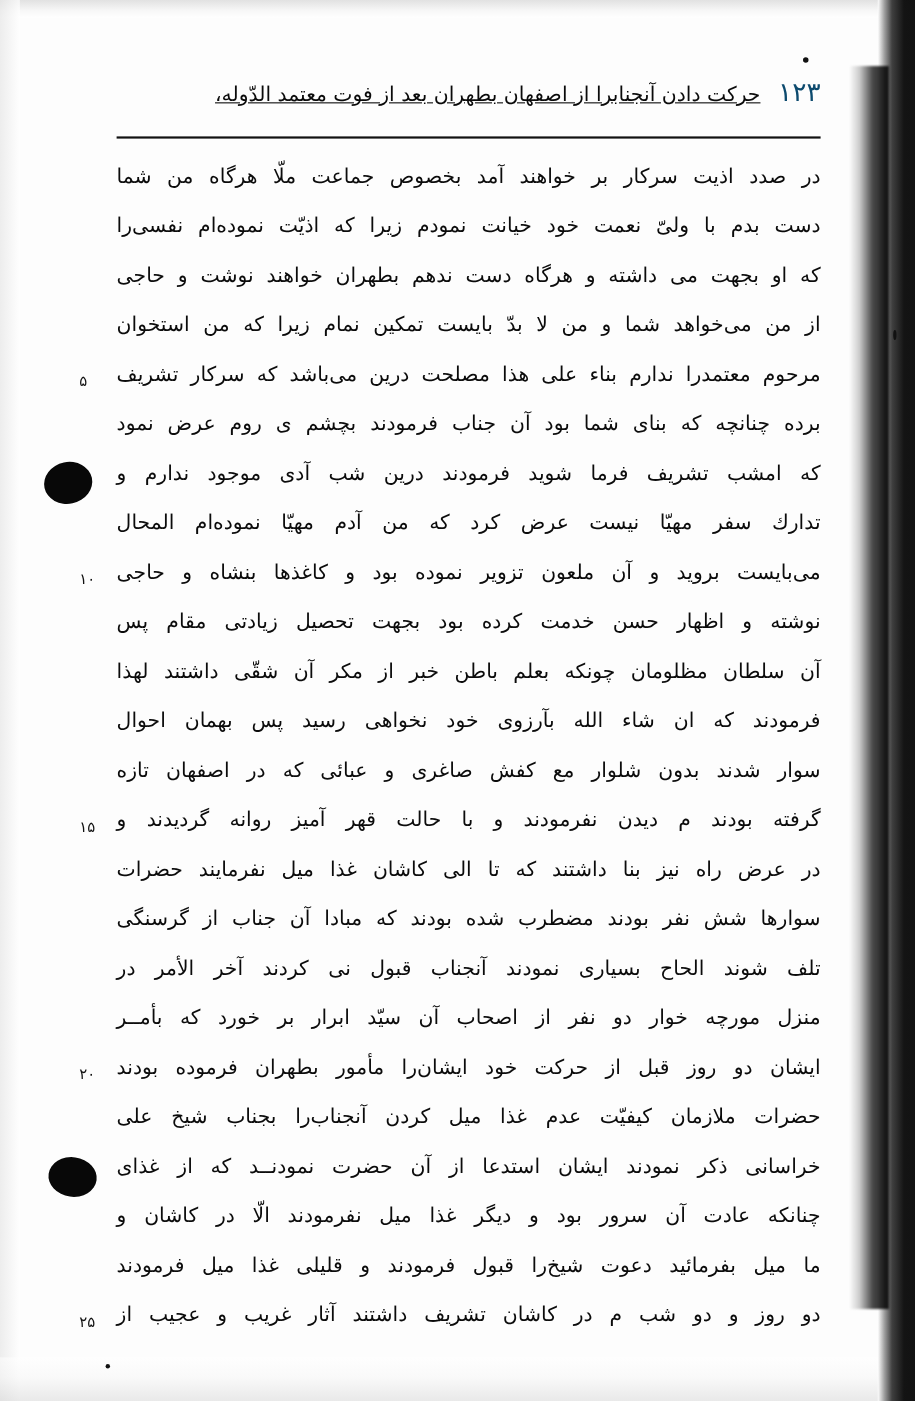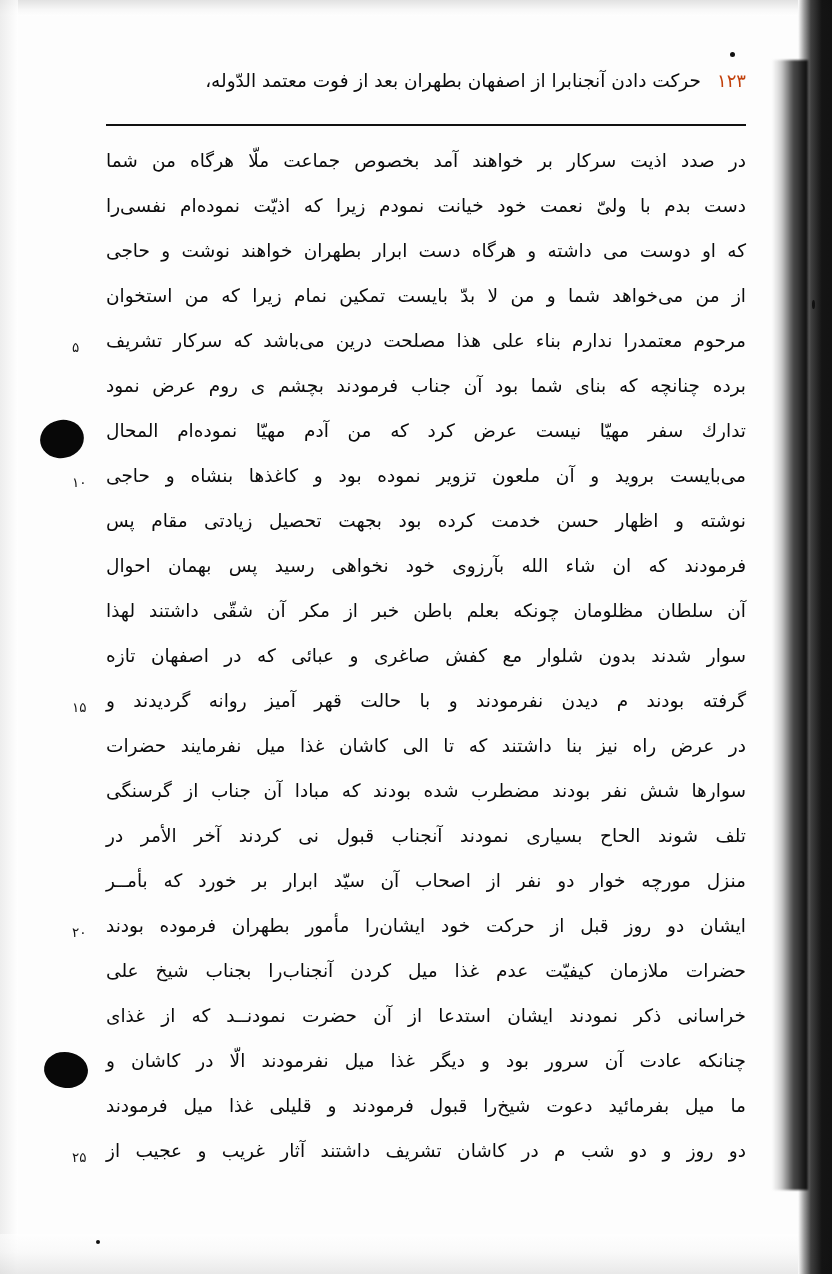--- a/index.html
+++ b/index.html
@@ -95,25 +95,26 @@
     align-items: baseline;
     justify-content: flex-start;
     gap: 16px;
   }
   .running-head {
     font-family: "DejaVu Sans", sans-serif;
     font-size: 18.5px;
     color: #0a0a0a;
     white-space: nowrap;
     letter-spacing: 0px;
+    text-decoration: underline;
   }
   .page-number {
     font-family: Liberation Sans, sans-serif;
-    font-size: 18px;
-    color: #c2410c;
+    font-size: 24px;
+    color: #0c4a6e;
     white-space: nowrap;
   }
 
   .rule {
     position: absolute;
     top: 124px;
     right: 86px;
     width: 640px;
     height: 2px;
     background: #111;
@@ -186,47 +187,50 @@
     <div class="rule"></div>
 
     <div class="body-text" id="body-text">
         <div class="line-row">
           <span class="line-text">در صدد اذیت سرکار بر خواهند آمد بخصوص جماعت ملّا هرگاه من شما</span>
         </div>
         <div class="line-row">
           <span class="line-text">دست بدم با ولیّ نعمت خود خیانت نمودم زیرا که اذیّت نموده‌ام نفسی‌را</span>
         </div>
         <div class="line-row">
-          <span class="line-text">که او دوست می داشته و هرگاه دست ابرار بطهران خواهند نوشت و حاجی</span>
+          <span class="line-text">که او بجهت می داشته و هرگاه دست ندهم بطهران خواهند نوشت و حاجی</span>
         </div>
         <div class="line-row">
           <span class="line-text">از من می‌خواهد شما و من لا بدّ بایست تمکین نمام زیرا که من استخوان</span>
         </div>
         <div class="line-row">
           <span class="line-num">۵</span>
           <span class="line-text">مرحوم معتمدرا ندارم بناء علی هذا مصلحت درین می‌باشد که سرکار تشریف</span>
         </div>
         <div class="line-row">
           <span class="line-text">برده چنانچه که بنای شما بود آن جناب فرمودند بچشم ی روم عرض نمود</span>
         </div>
         <div class="line-row">
+          <span class="line-text">که امشب تشریف فرما شوید فرمودند درین شب آدی موجود ندارم و</span>
+        </div>
+        <div class="line-row">
           <span class="line-text">تدارك سفر مهیّا نیست عرض کرد که من آدم مهیّا نموده‌ام المحال</span>
         </div>
         <div class="line-row">
           <span class="line-num">۱۰</span>
           <span class="line-text">می‌بایست بروید و آن ملعون تزویر نموده بود و کاغذها بنشاه و حاجی</span>
         </div>
         <div class="line-row">
           <span class="line-text">نوشته و اظهار حسن خدمت کرده بود بجهت تحصیل زیادتی مقام پس</span>
         </div>
         <div class="line-row">
+          <span class="line-text">آن سلطان مظلومان چونکه بعلم باطن خبر از مکر آن شقّی داشتند لهذا</span>
+        </div>
+        <div class="line-row">
           <span class="line-text">فرمودند که ان شاء الله بآرزوی خود نخواهی رسید پس بهمان احوال</span>
-        </div>
-        <div class="line-row">
-          <span class="line-text">آن سلطان مظلومان چونکه بعلم باطن خبر از مکر آن شقّی داشتند لهذا</span>
         </div>
         <div class="line-row">
           <span class="line-text">سوار شدند بدون شلوار مع کفش صاغری و عبائی که در اصفهان تازه</span>
         </div>
         <div class="line-row">
           <span class="line-num">۱۵</span>
           <span class="line-text">گرفته بودند م دیدن نفرمودند و با حالت قهر آمیز روانه گردیدند و</span>
         </div>
         <div class="line-row">
           <span class="line-text">در عرض راه نیز بنا داشتند که تا الی کاشان غذا میل نفرمایند حضرات</span>

